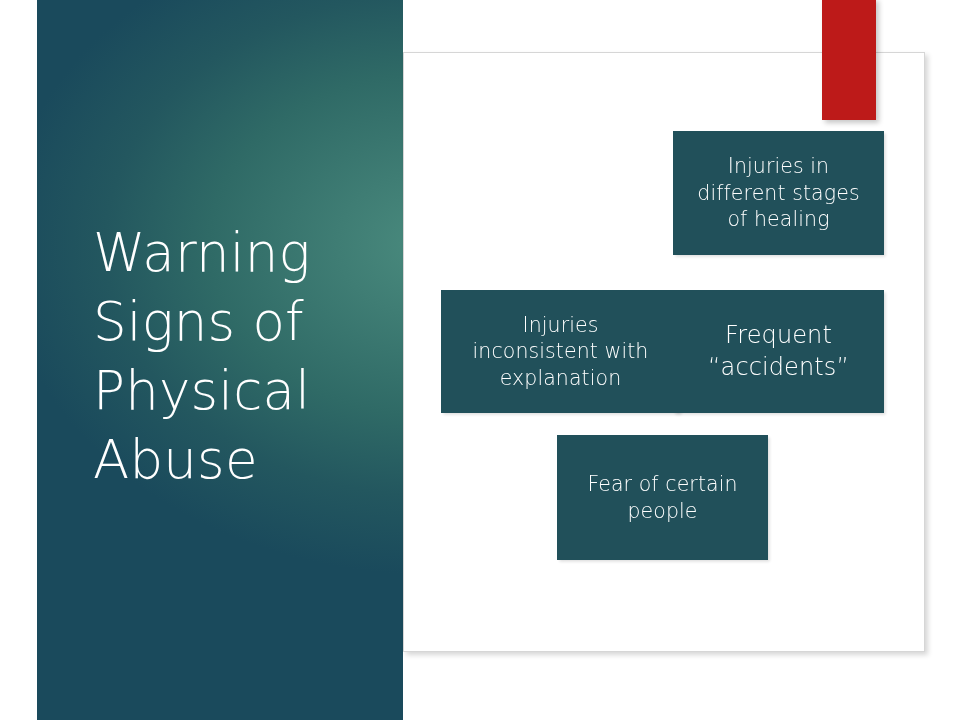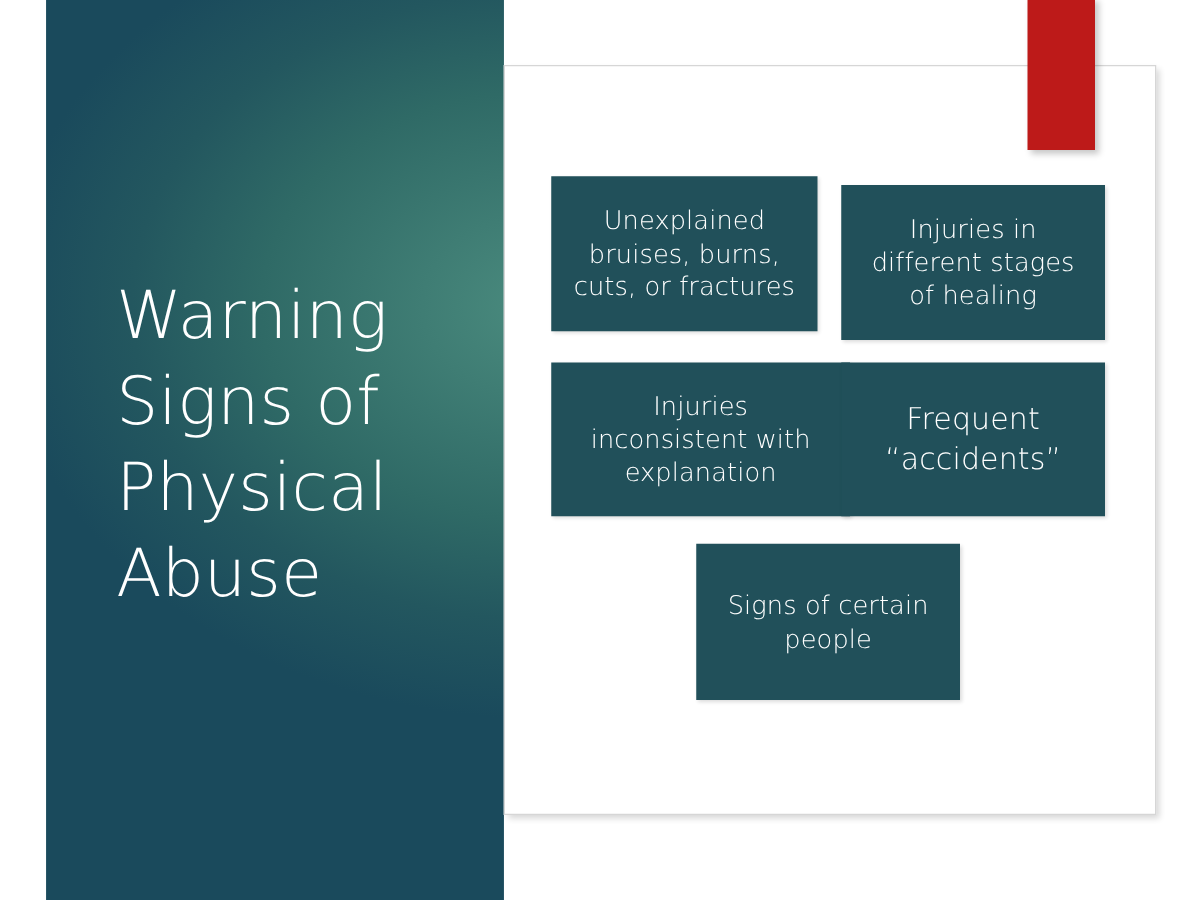--- a/index.html
+++ b/index.html
@@ -96,21 +96,21 @@
     letter-spacing: 0.1px;
     box-shadow: 1.5px 1.5px 3px rgba(0,0,0,0.14);
   }
   .box .box-label {
     display: block;
     width: 108%;
     white-space: pre-line;
   }
 
   #box-0 { left: 441px; top: 141px; width: 213px; height: 124px; font-size: 20.5px; }
-  #box-1 { left: 673px; top: 148px; width: 211px; height: 124px; font-size: 20.5px; }
+  #box-1 { left: 673px; top: 131px; width: 211px; height: 124px; font-size: 20.5px; }
   #box-2 { left: 441px; top: 290px; width: 239px; height: 123px; font-size: 20.5px; }
   #box-3 { left: 673px; top: 290px; width: 211px; height: 123px; font-size: 24px; }
   #box-4 { left: 557px; top: 435px; width: 211px; height: 125px; font-size: 20.5px; }
 
   #box-0 .box-label { width: 116%; }
 </style>
 </head>
 <body>
 
 <div id="slide">
@@ -118,41 +118,36 @@
   <div id="title-panel">
     <div id="title-text">Warning Signs of
 Physical Abuse</div>
   </div>
 
   <div id="content-panel">
   </div>
 
   <div id="accent-bar"></div>
 
-  <div class="box" id="box-0">
-    <span class="box-label">Unexplained
-bruises, burns,
-cuts, or fractures</span>
-  </div>
 
   <div class="box" id="box-1">
     <span class="box-label">Injuries in
 different stages
 of healing</span>
   </div>
 
   <div class="box" id="box-2">
     <span class="box-label">Injuries
 inconsistent with
 explanation</span>
   </div>
 
   <div class="box" id="box-3">
     <span class="box-label">Frequent
 “accidents”</span>
   </div>
 
   <div class="box" id="box-4">
-    <span class="box-label">Signs of certain
+    <span class="box-label">Fear of certain
 people</span>
   </div>
 
 </div>
 
 </body></html>

